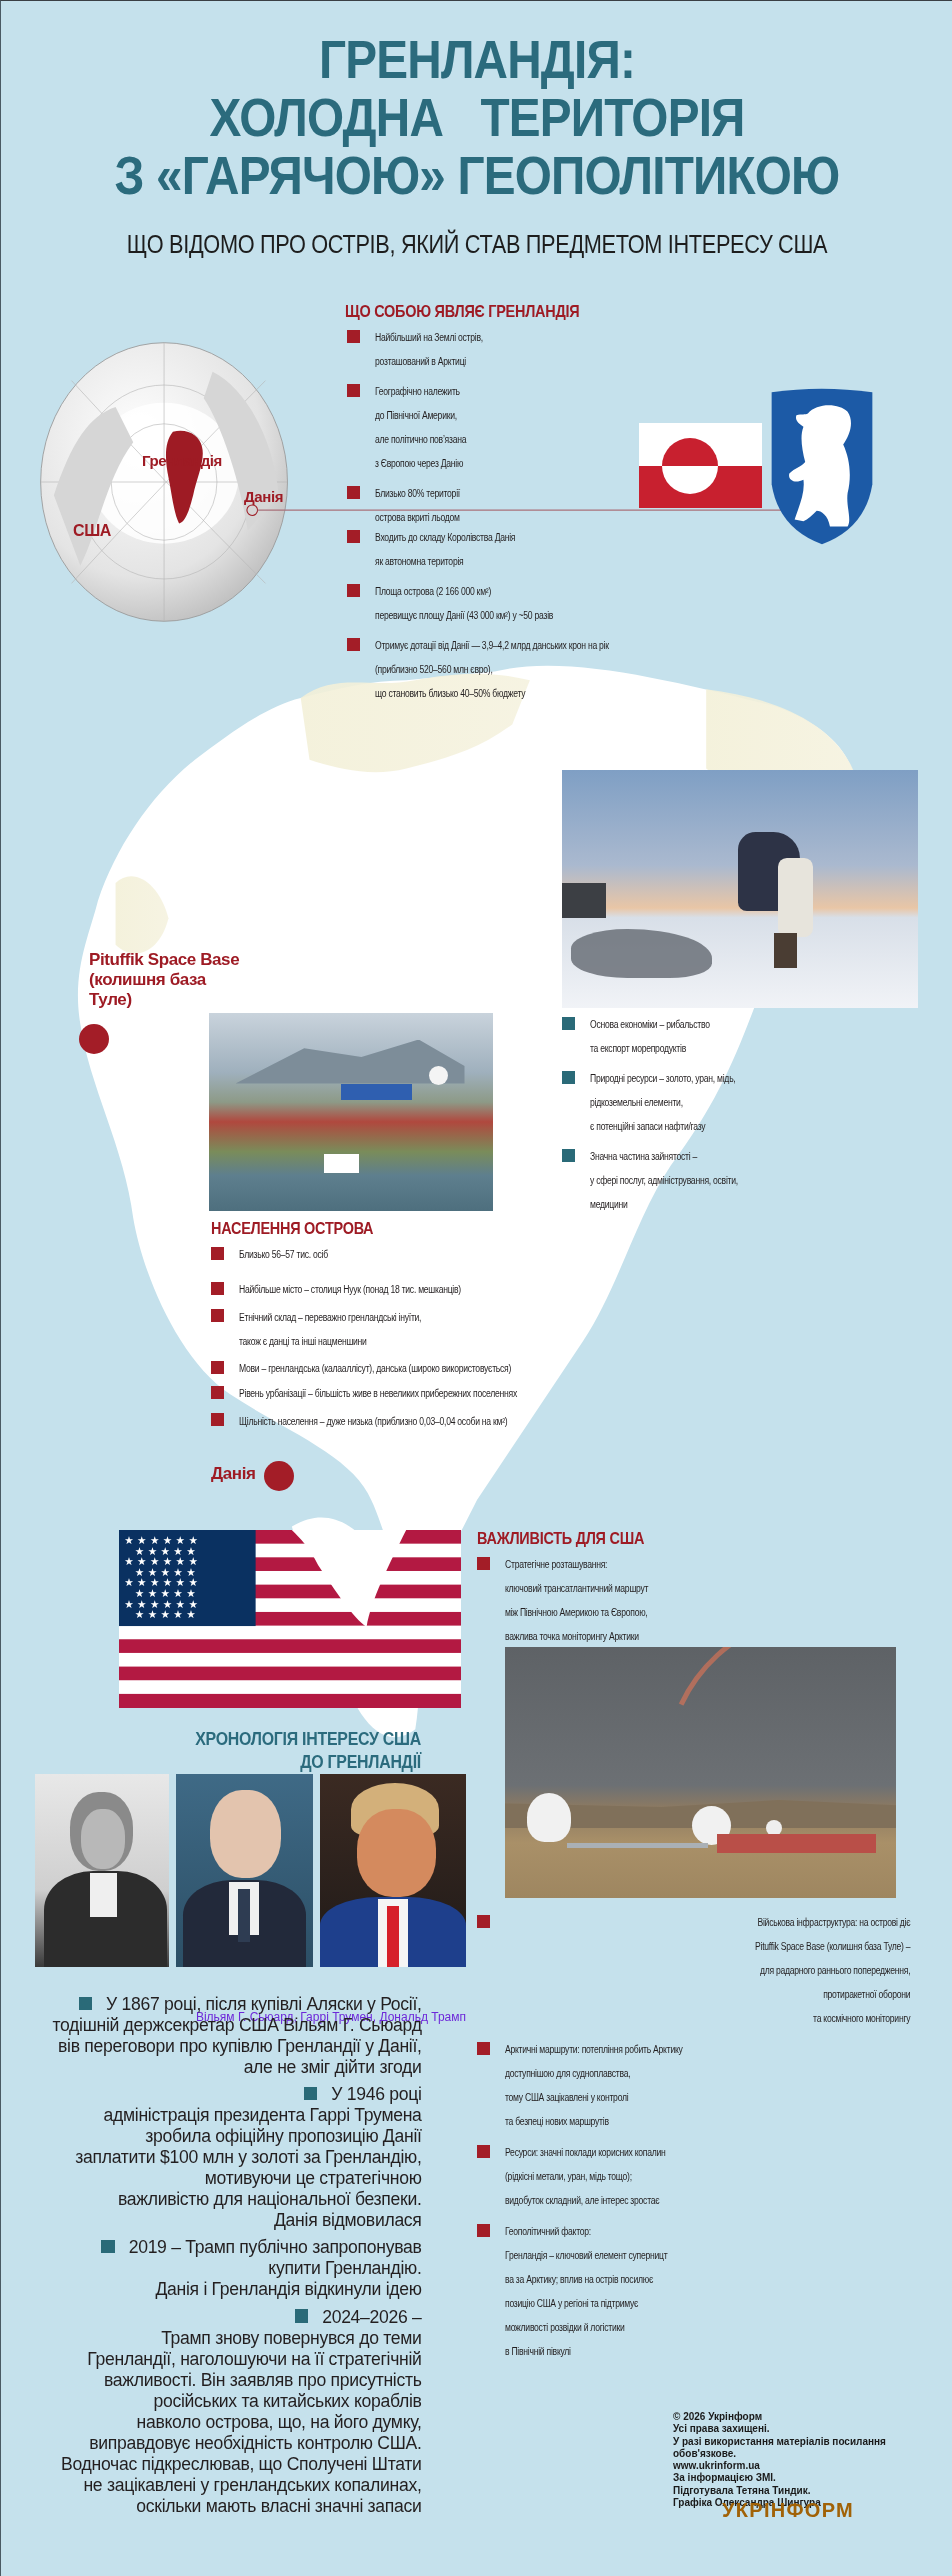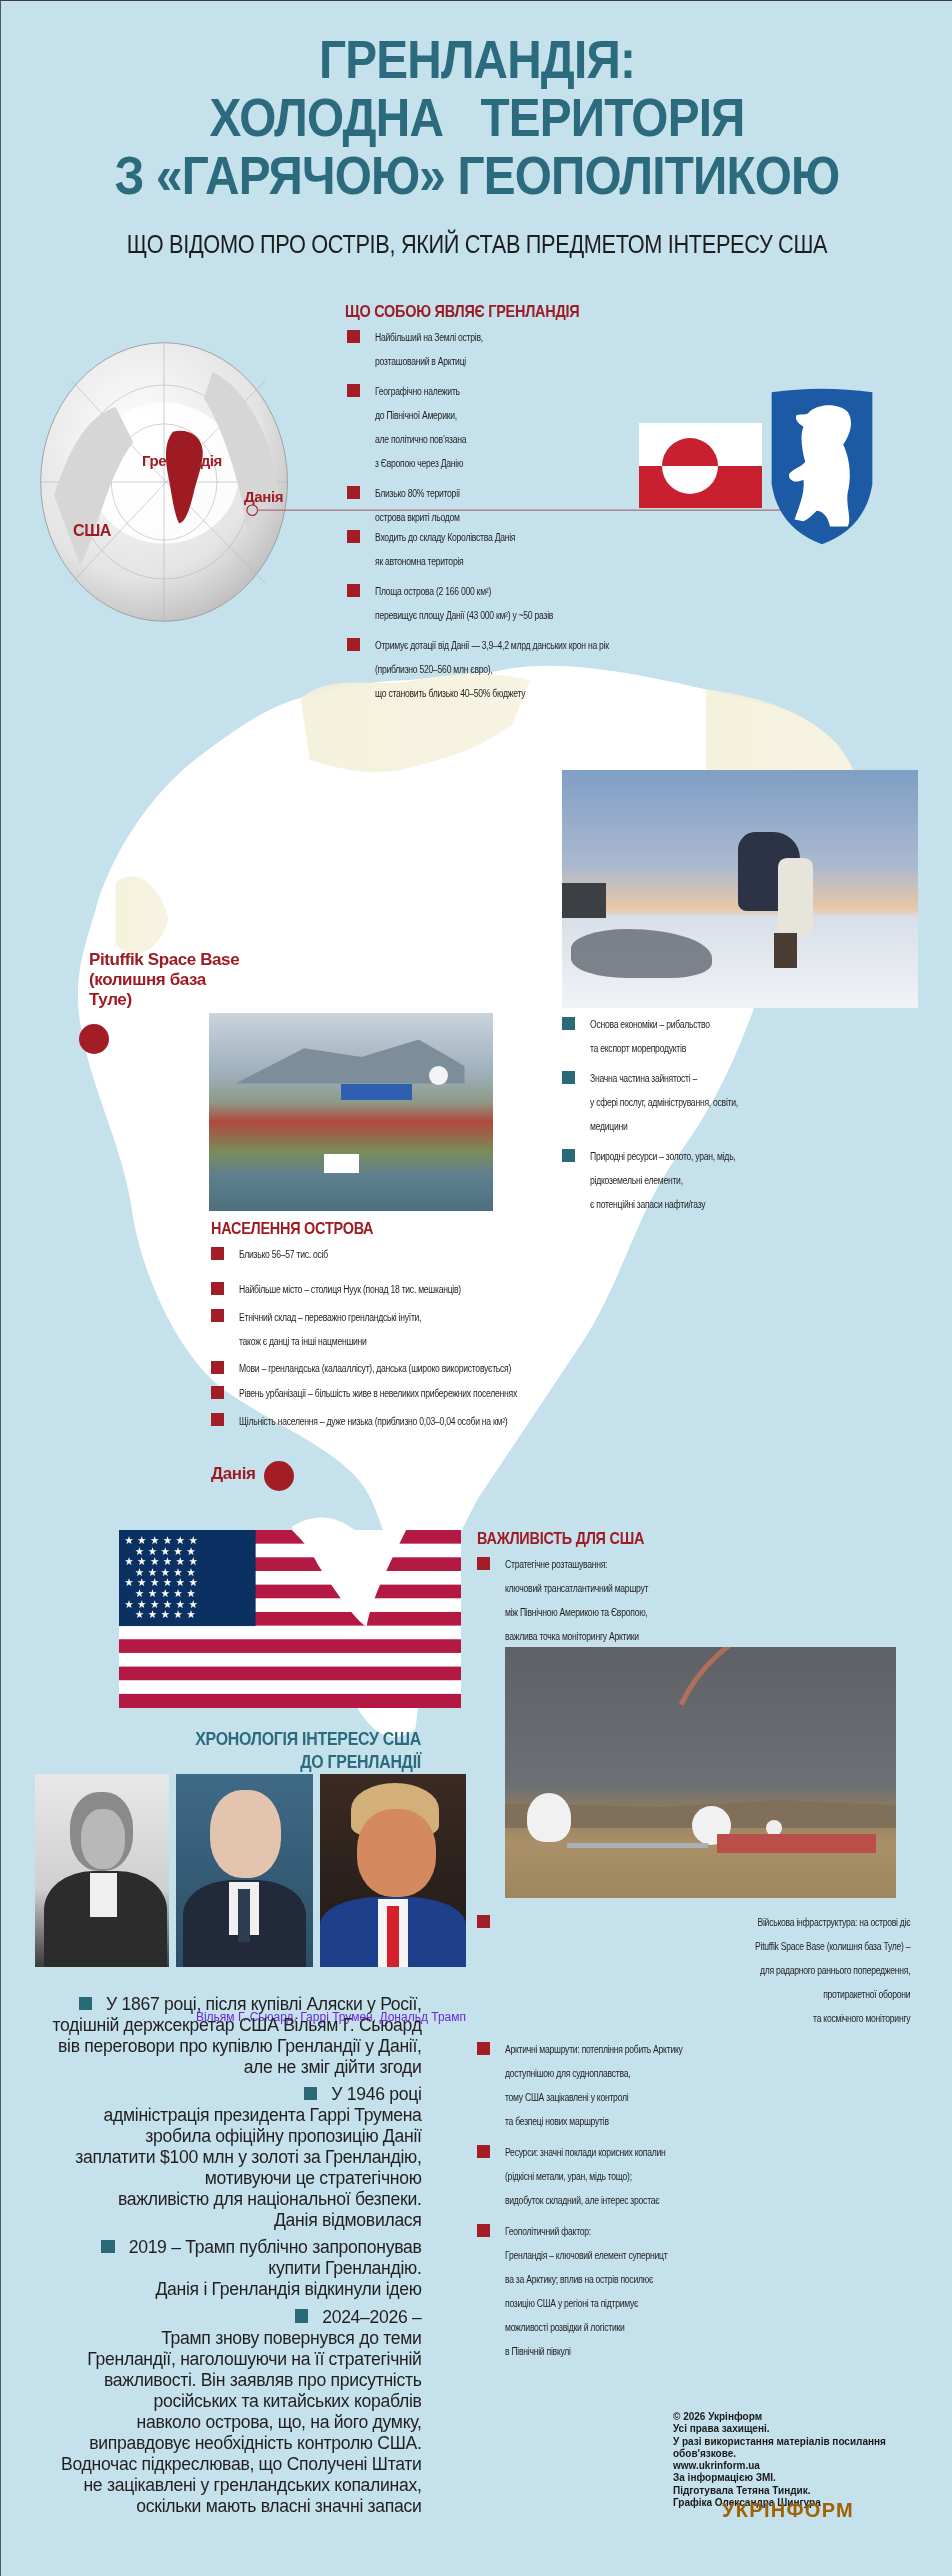--- a/index.html
+++ b/index.html
@@ -171,26 +171,26 @@
   <div style="position:absolute; left:176px; top:62px; width:62px; height:79px; background:#2d3346; border-radius:17.6px 26.5px 8.8px 8.8px;"></div>
   <div style="position:absolute; left:216px; top:88px; width:35px; height:79px; background:#e7e4dc; border-radius:8.8px;"></div>
   <div style="position:absolute; left:212px; top:163px; width:23px; height:35px; background:#4a3d33;"></div>
   <div style="position:absolute; left:8.8px; top:159px; width:141px; height:49px; background:#6a7078; border-radius:40% 60% 30% 40%; opacity:0.85;"></div>
   <div style="position:absolute; left:0; top:113px; width:44px; height:35px; background:#3c3f44;"></div>
 </div>
 
 <ul class="abs blist" style="left:561px; top:1012px; width:388px; z-index:2;">
   <li><span class="sq sq-teal"></span><span class="cond" style="display:inline-block;">Основа економіки – рибальство
 та експорт морепродуктів</span></li>
+  <li><span class="sq sq-teal"></span><span class="cond" style="display:inline-block;">Природні ресурси – золото, уран, мідь,
+рідкоземельні елементи,
+є потенційні запаси нафти/газу</span></li>
   <li><span class="sq sq-teal"></span><span class="cond" style="display:inline-block;">Значна частина зайнятості –
 у сфері послуг, адміністрування, освіти,
 медицини</span></li>
-  <li><span class="sq sq-teal"></span><span class="cond" style="display:inline-block;">Природні ресурси – золото, уран, мідь,
-рідкоземельні елементи,
-є потенційні запаси нафти/газу</span></li>
 </ul>
 
 <div class="map-label" style="left:88px; top:949px;">Pituffik Space Base
 (колишня база
 Туле)</div>
 <div class="dot" style="left:78px; top:1023px; width:30px; height:30px;"></div>
 
 <div class="photo" style="left:208px; top:1012px; width:284px; height:198px; background:linear-gradient(180deg,#c9d3dc 0%,#9fb0bd 30%,#8d9a87 45%,#b0483e 55%,#7a8c5a 70%,#5e7f8e 82%,#4e6f7e 100%);">
   <div style="position:absolute; left:26.5px; top:26.5px; width:229px; height:44px; background:#7d8d99; clip-path:polygon(0 100%,30% 20%,55% 40%,80% 0,100% 60%,100% 100%);"></div>
   <div style="position:absolute; left:132px; top:71px; width:71px; height:16px; background:#2f5fb0;"></div>

